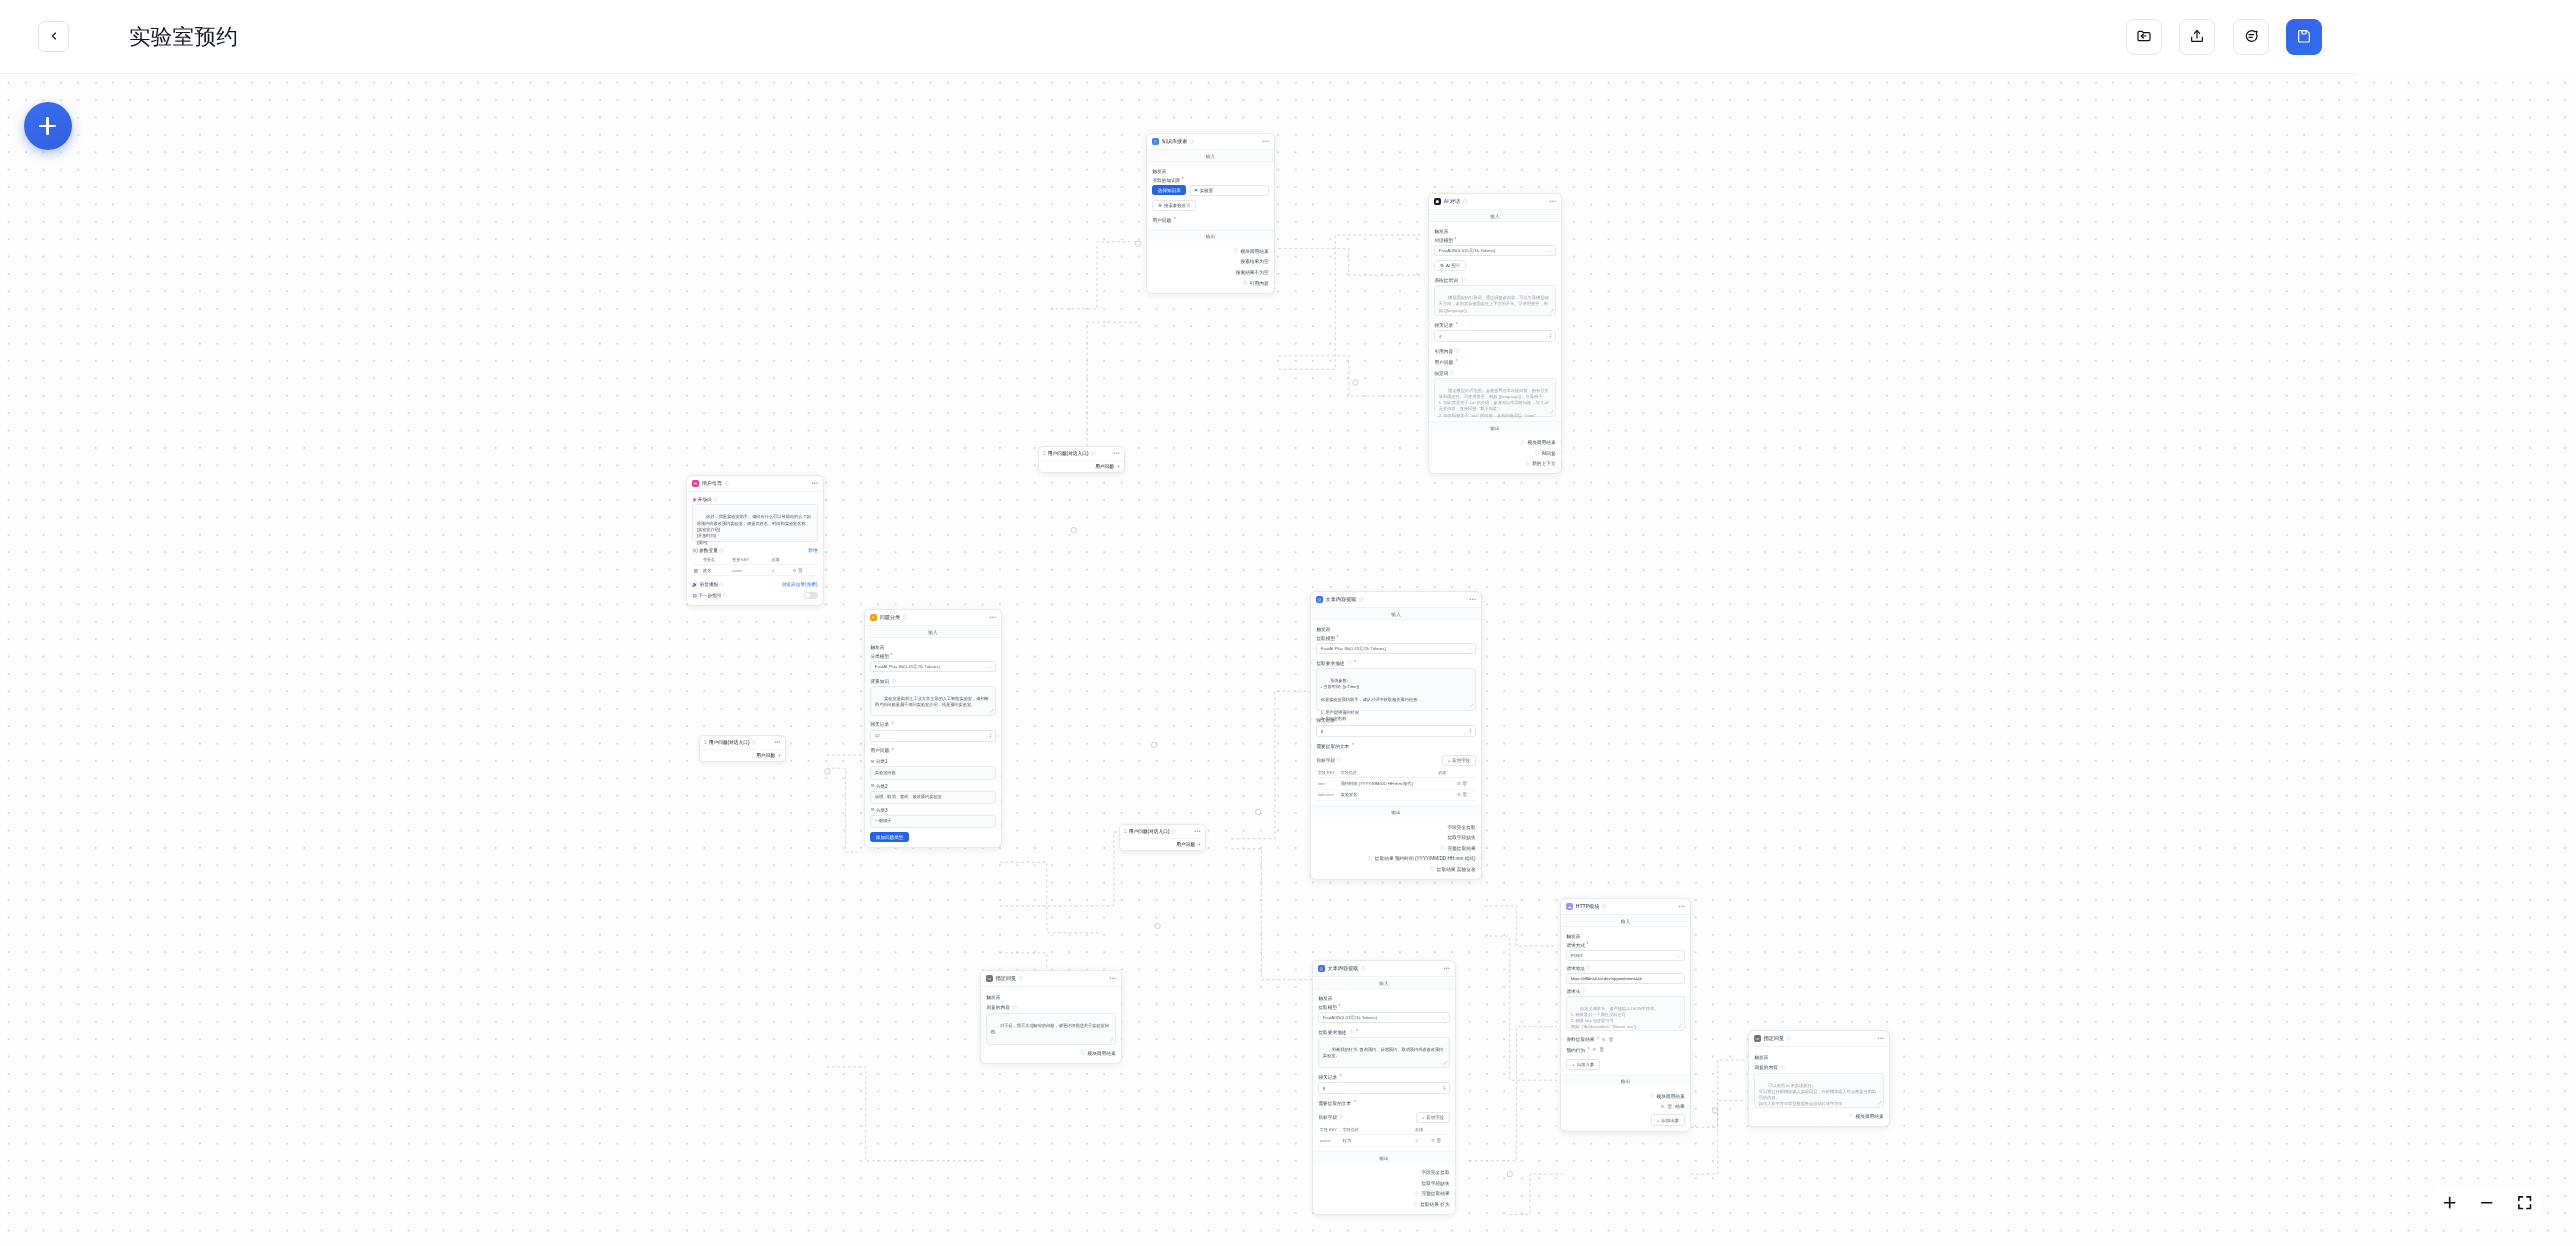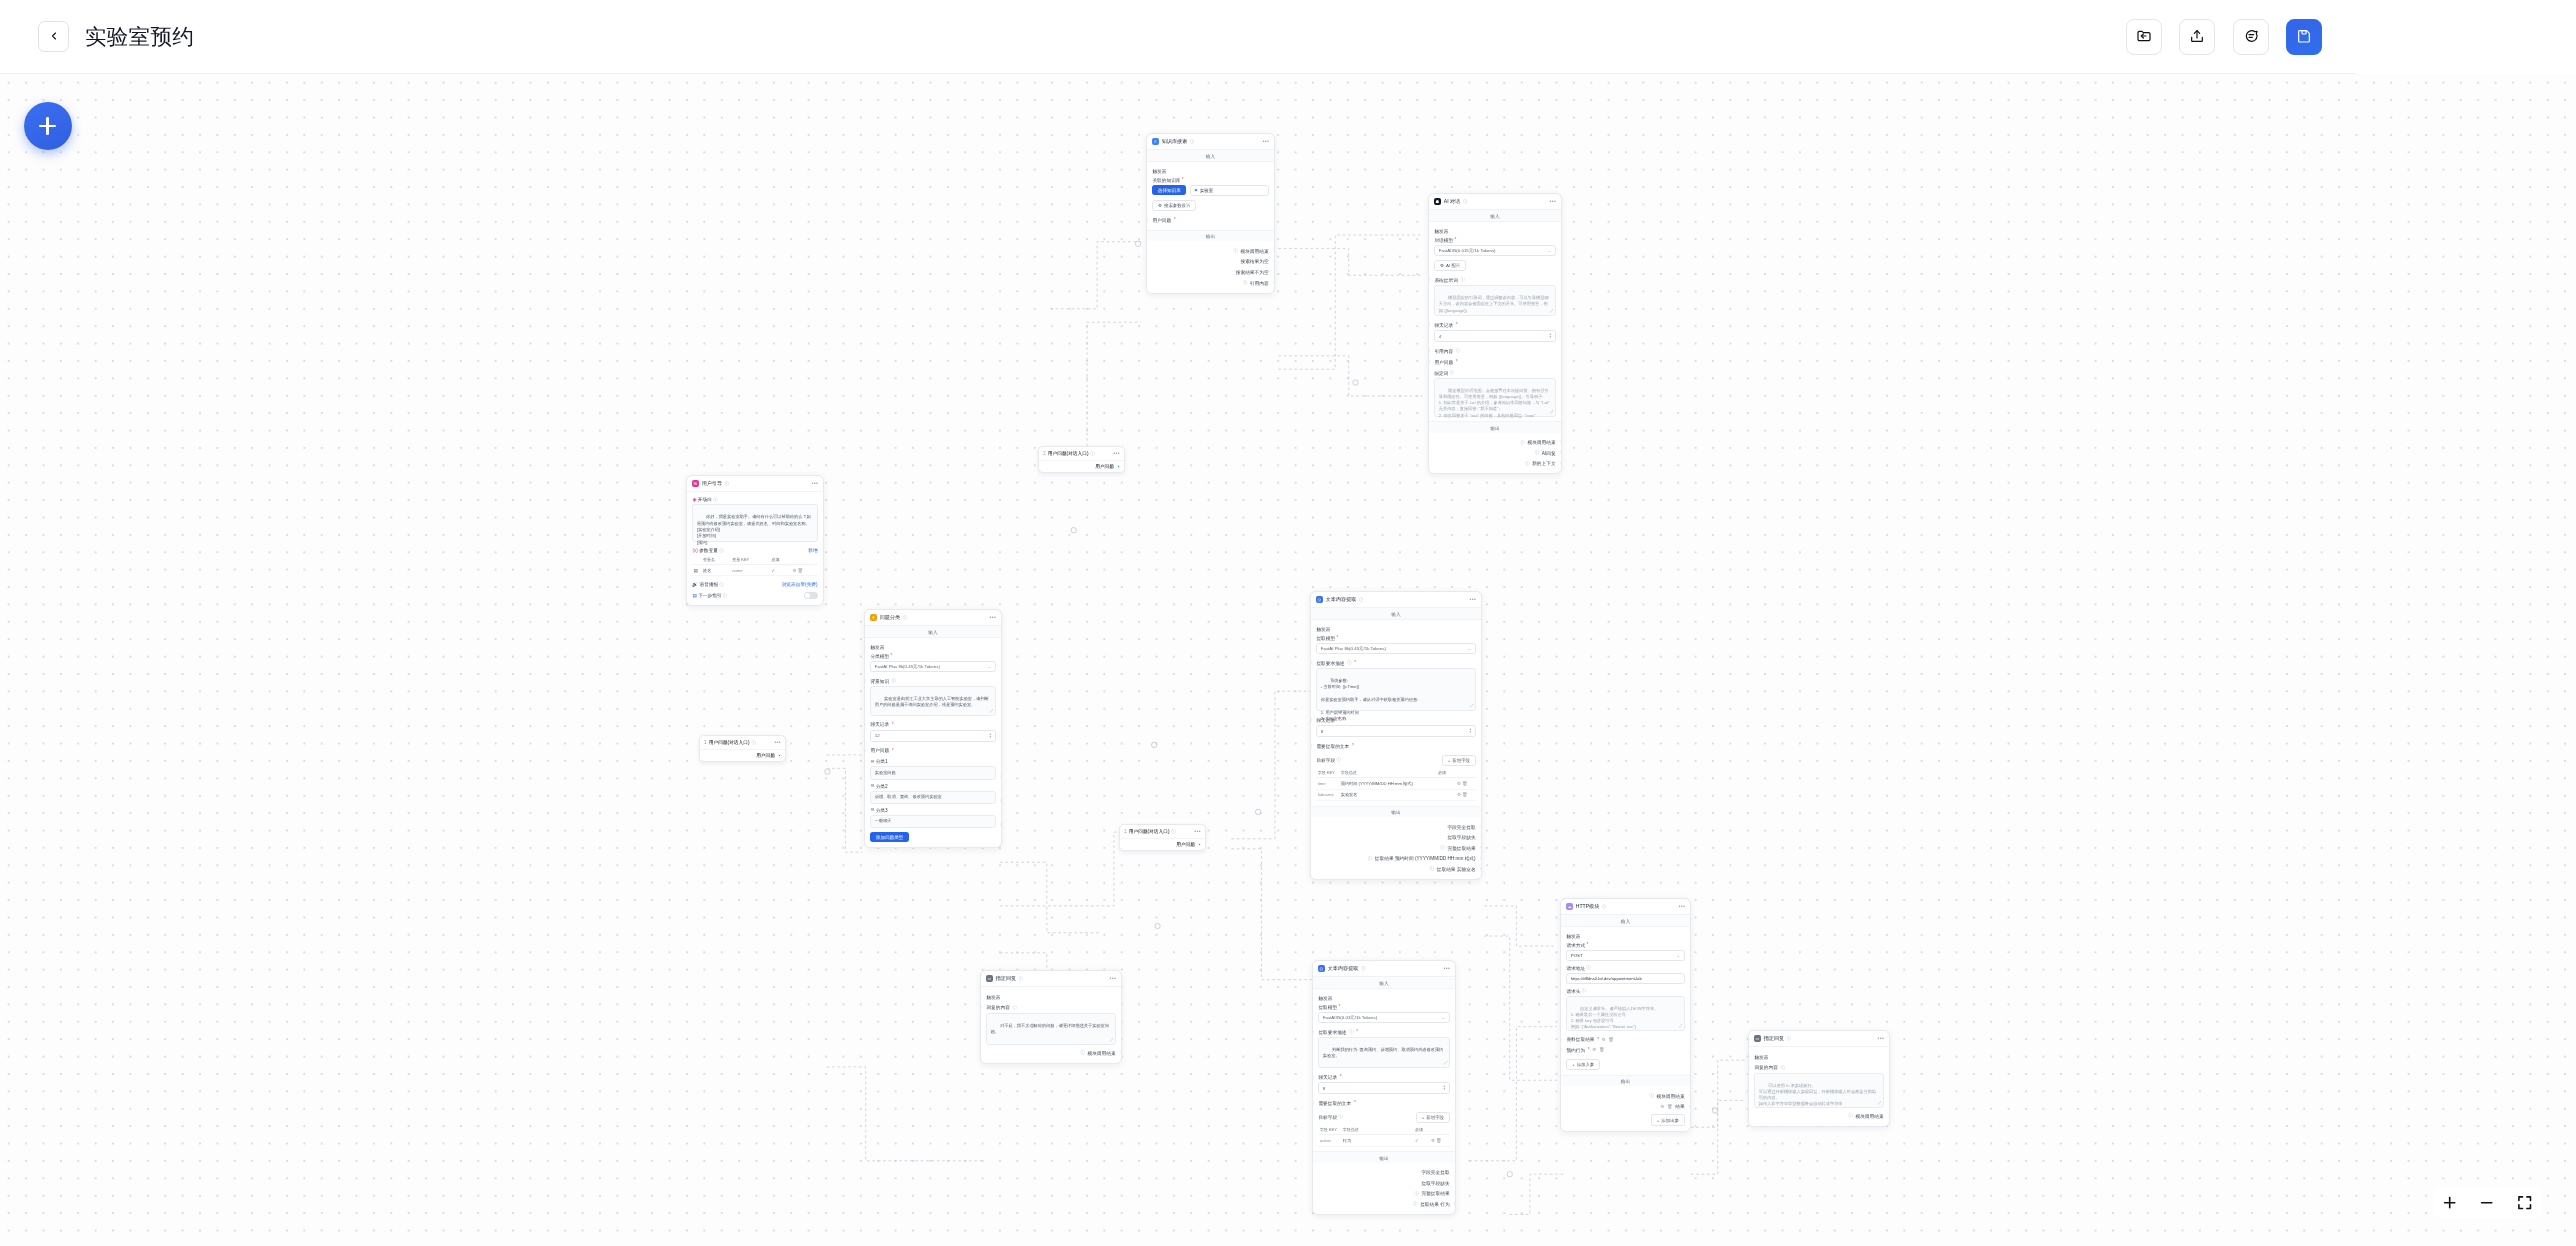--- a/index.html
+++ b/index.html
@@ -6,21 +6,21 @@
   html, body {
     width: 2576px; height: 1246px;
     background: #fff;
     font-family: "Liberation Sans", "DejaVu Sans", sans-serif;
     overflow: hidden;
   }
   
   .header {
     position: absolute; left: 0; top: 0; width: 2356px; height: 74px;
     background: #ffffff; display: flex; align-items: center;
-    border-bottom: 0.7px solid #eef0f3; z-index: 50;
+    border-bottom: 0.7px solid #eef0f3; z-index: 50; gap: 44px;
   }
   .back-btn {
     width: 31px; height: 31px; margin-left: 38px;
     border: 0.7px solid #dfe2e6; border-radius: 6.7px;
     display: flex; align-items: center; justify-content: center;
     background: #fff; cursor: pointer;
   }
   .back-btn svg { width: 12px; height: 12px; }
   .page-title {
     margin-left: 16px; font-size: 21.5px; color: #111827;

